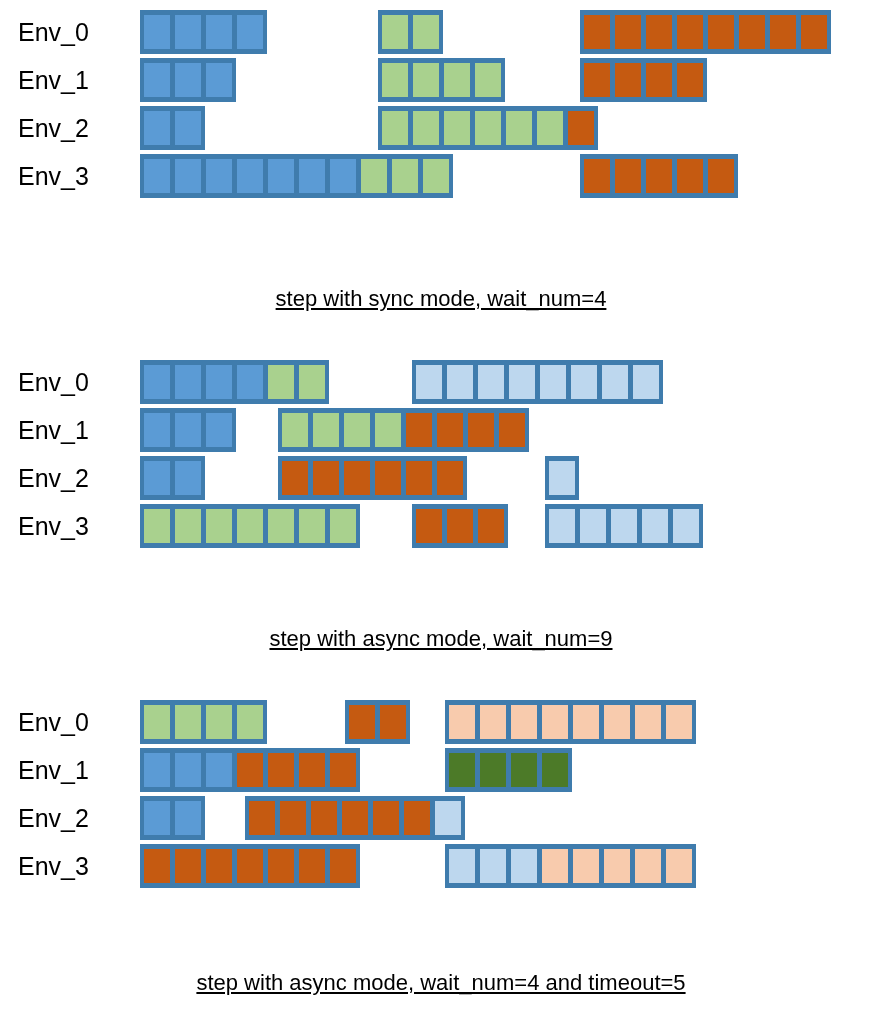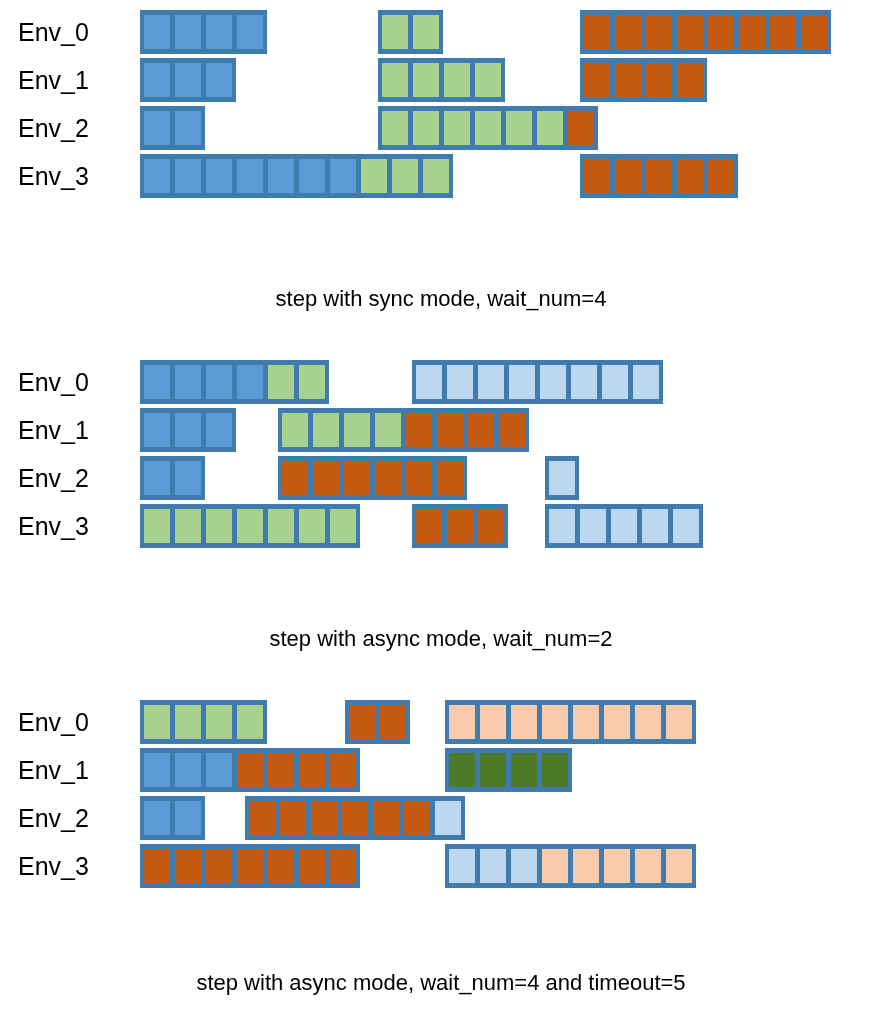--- a/index.html
+++ b/index.html
@@ -58,20 +58,21 @@
     font-size:22px;
     line-height:1;
     color:#000000;
     white-space:nowrap;
   }
   .cap-wrap{
     width:882px;
     display:flex;
     align-items:center;
     justify-content:center;
+    text-decoration:underline;
   }
   #p1{position:absolute;left:0;top:8px;}
   #p2{position:absolute;left:0;top:358px;}
   #p3{position:absolute;left:0;top:698px;}
   #cap1{position:absolute;left:0;top:288px;}
   #cap2{position:absolute;left:0;top:628px;}
   #cap3{position:absolute;left:0;top:972px;}
 </style>
 </head>
 <body>
@@ -256,21 +257,21 @@
           <div class="cell" style="background: rgb(189, 215, 238);"></div>
           <div class="cell" style="background: rgb(189, 215, 238);"></div>
           <div class="cell" style="background: rgb(189, 215, 238);"></div>
           <div class="cell" style="background: rgb(189, 215, 238);"></div>
           <div class="cell" style="background: rgb(189, 215, 238);"></div>
         </div>
       </div>
     </div>
   </div>
 <div class="cap-wrap" id="cap2">
-  <div class="caption">step with async mode, wait_num=2</div>
+  <div class="caption">step with async mode, wait_num=9</div>
 </div>
 
 <div class="panel" id="p3">
     <div class="row">
       <div class="row-label">Env_0</div>
       <div class="track">
         <div class="block" style="left: 140px; background: rgb(63, 124, 173);">
           <div class="cell" style="background: rgb(169, 209, 142);"></div>
           <div class="cell" style="background: rgb(169, 209, 142);"></div>
           <div class="cell" style="background: rgb(169, 209, 142);"></div>

